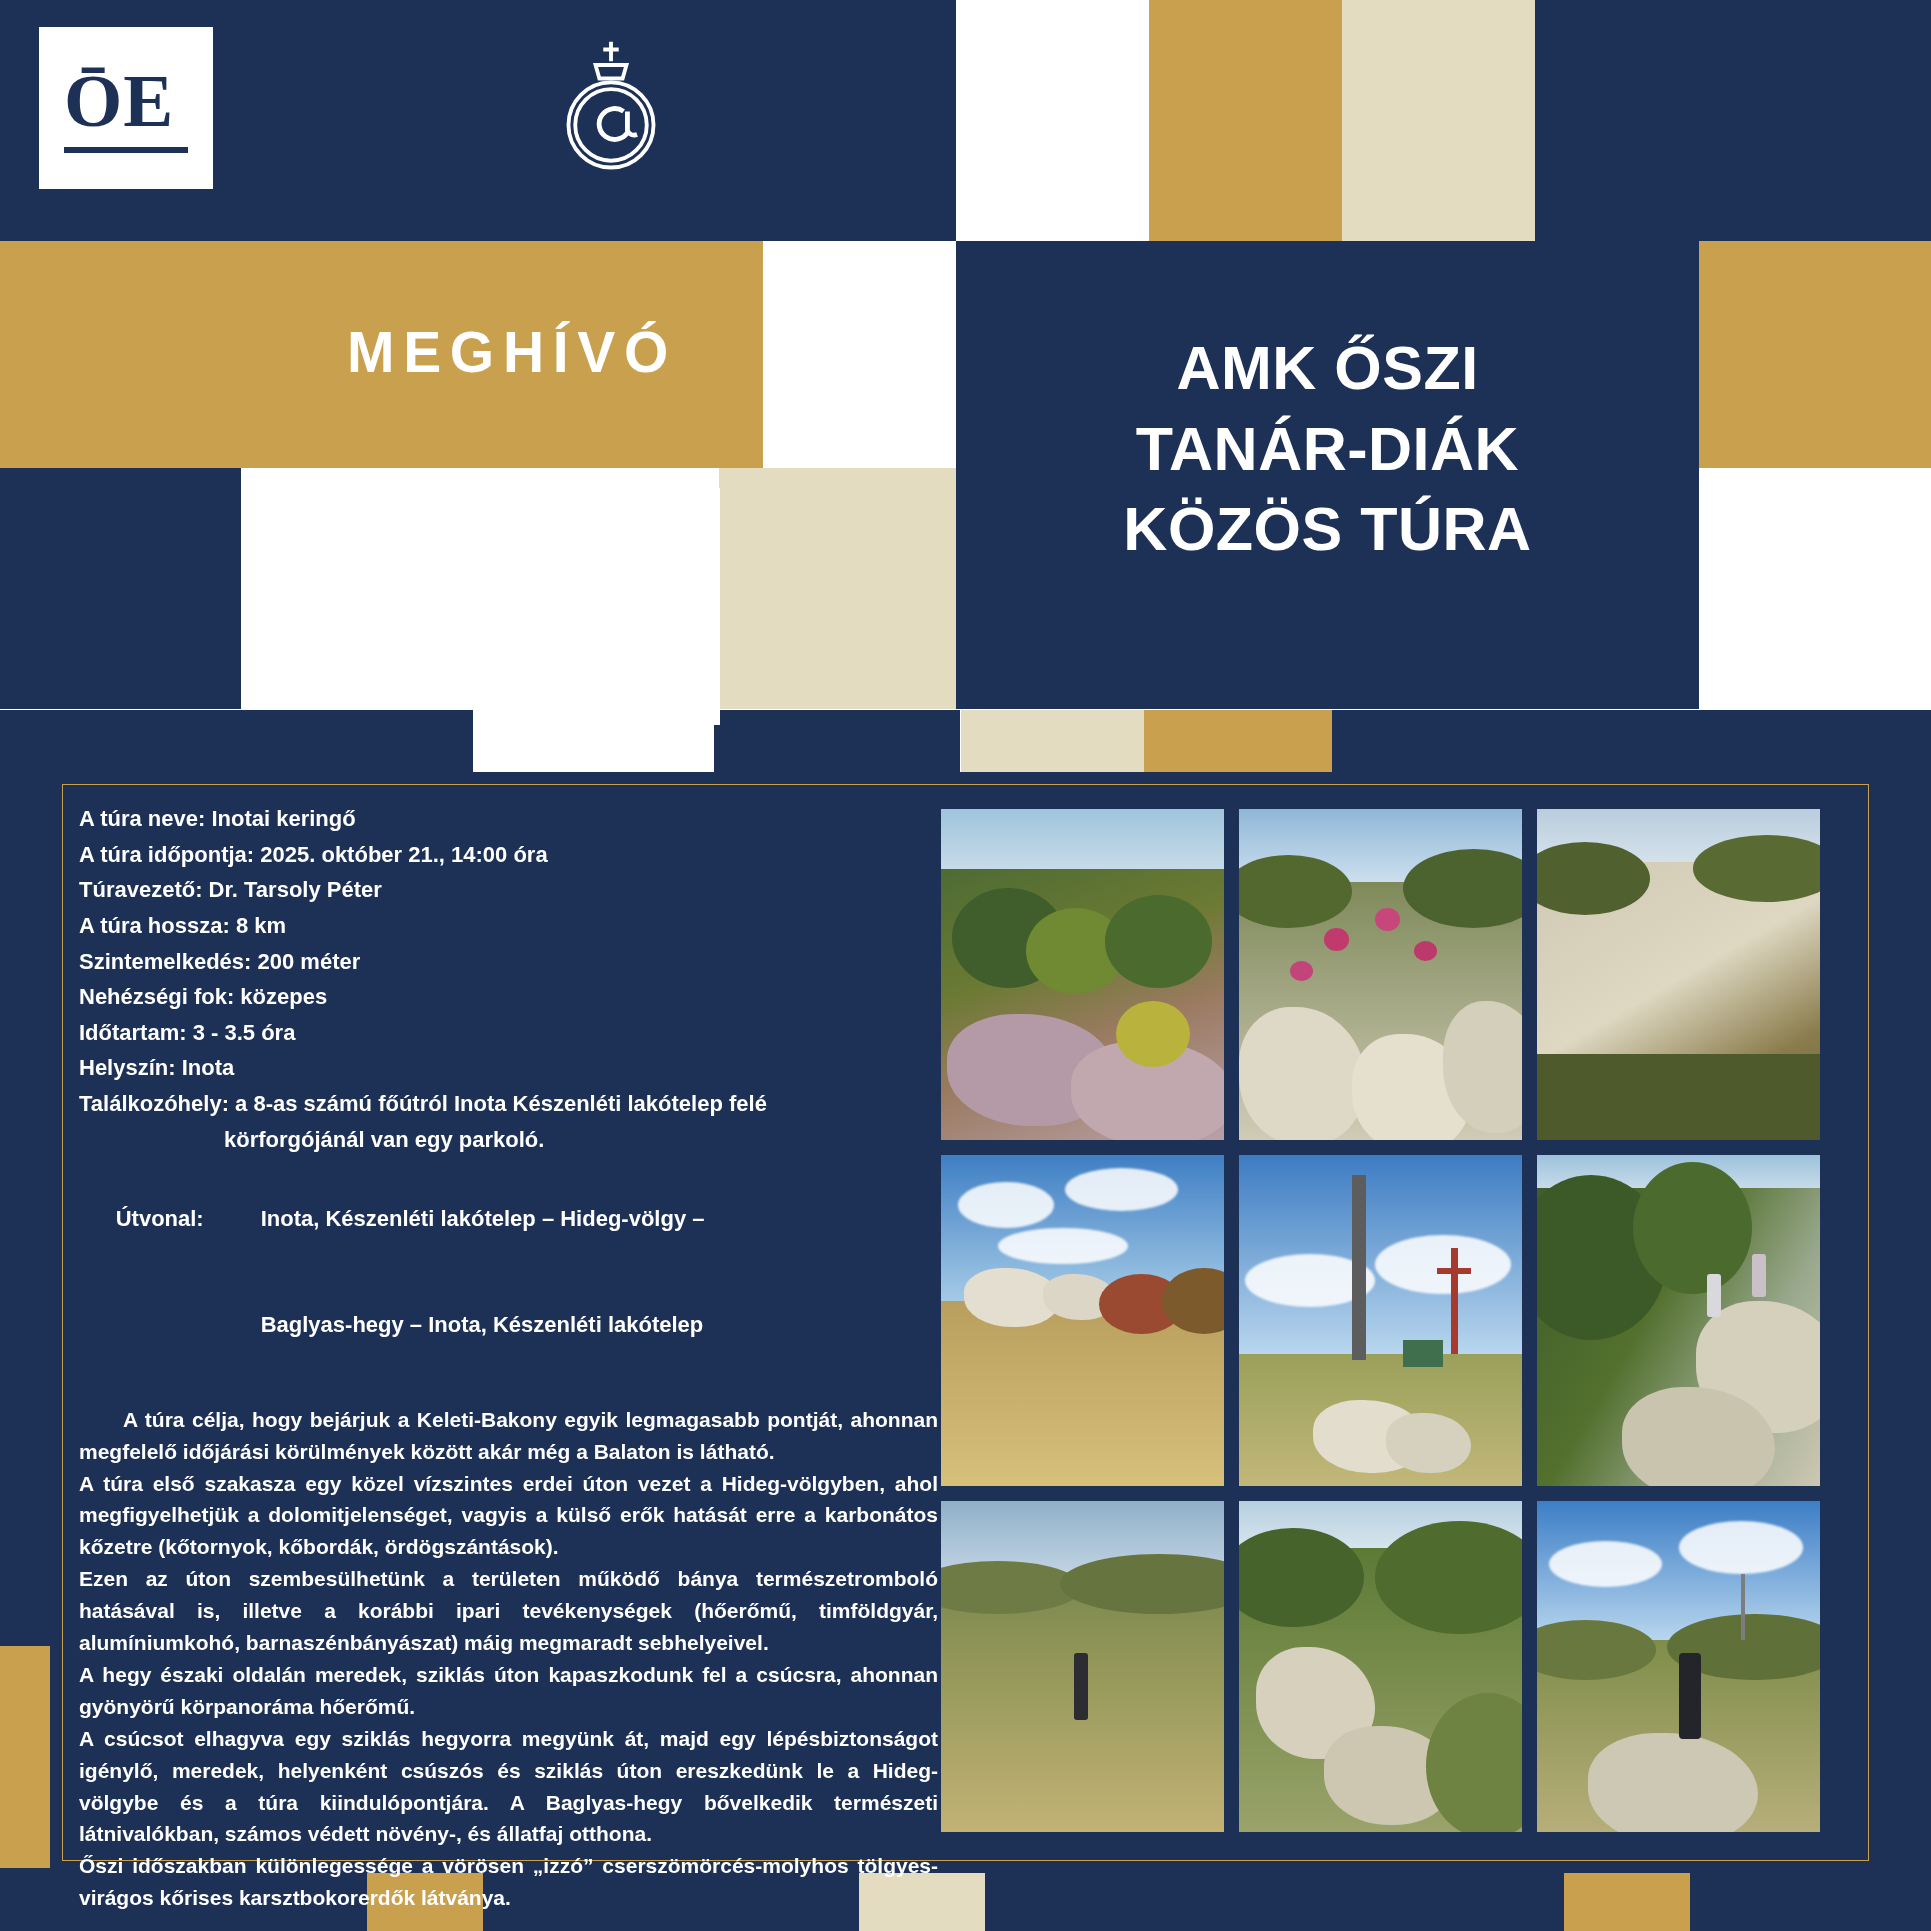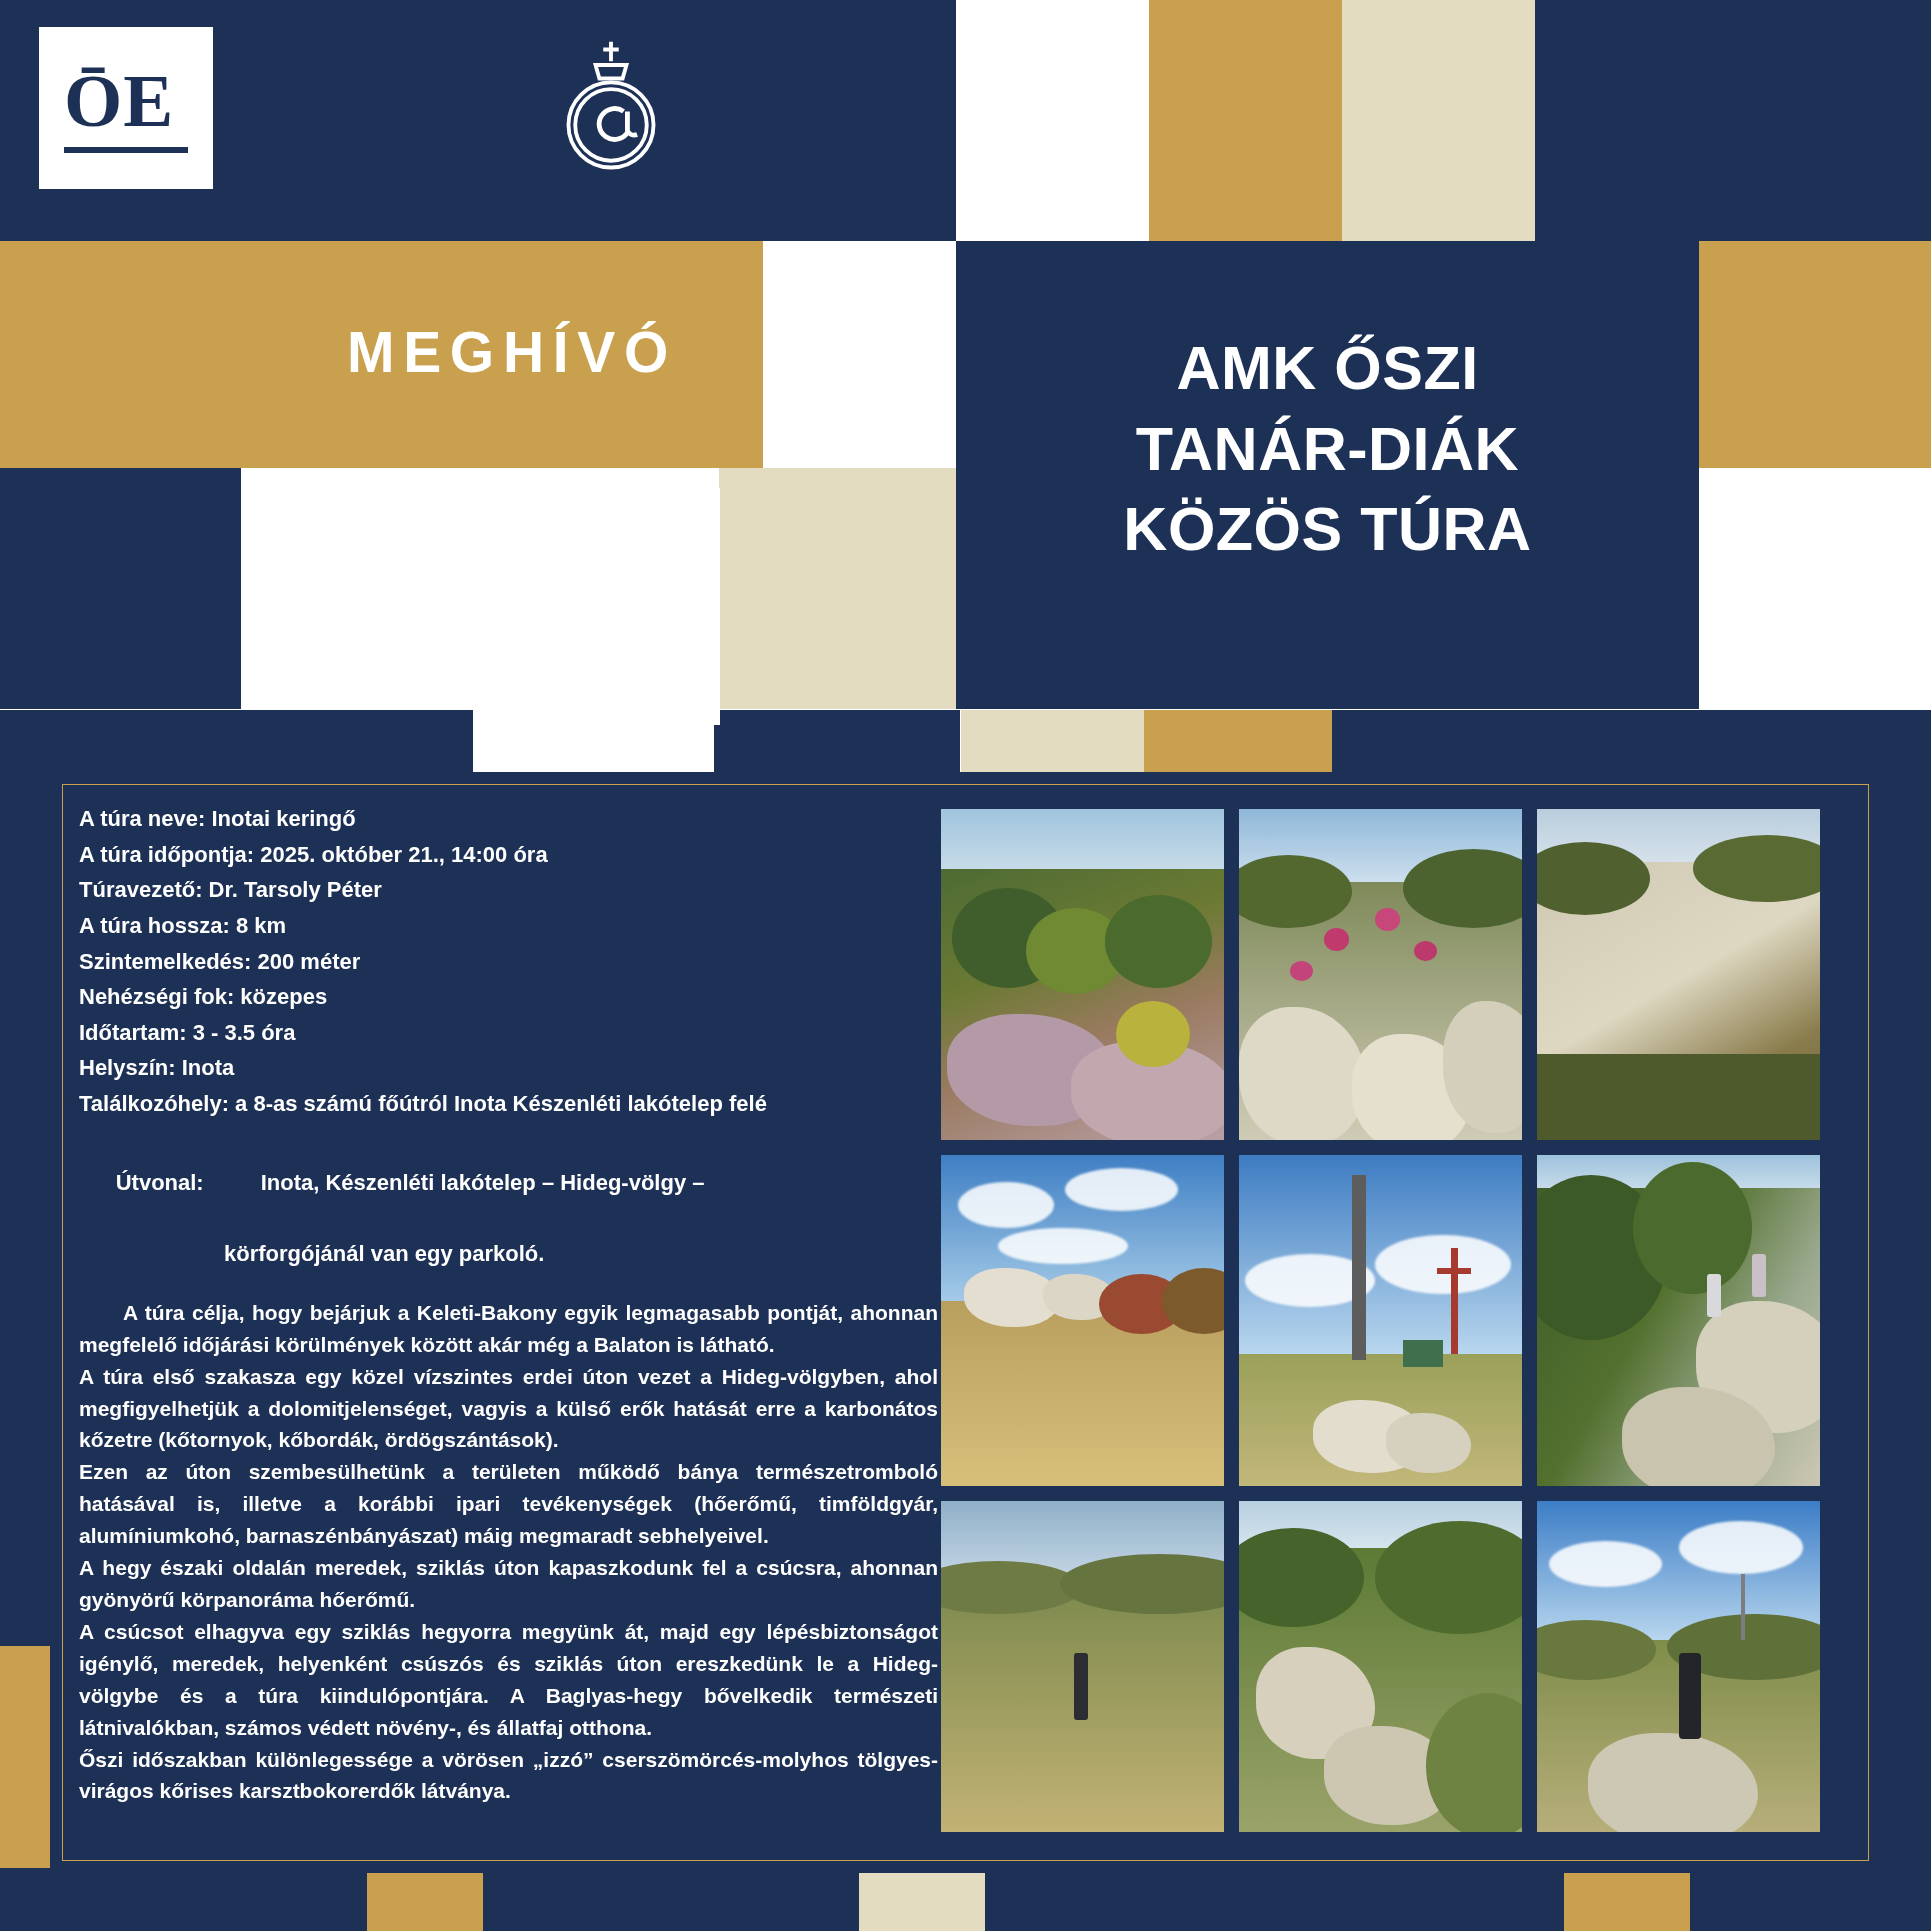--- a/index.html
+++ b/index.html
@@ -1339,25 +1339,28 @@
     <div class="fact">A túra neve: Inotai keringő</div>
     <div class="fact">A túra időpontja: 2025. október 21., 14:00 óra</div>
     <div class="fact">Túravezető: Dr. Tarsoly Péter</div>
     <div class="fact">A túra hossza: 8 km</div>
     <div class="fact">Szintemelkedés: 200 méter</div>
     <div class="fact">Nehézségi fok: közepes</div>
     <div class="fact">Időtartam: 3 - 3.5 óra</div>
     <div class="fact">Helyszín: Inota</div>
 
     <div class="fact">Találkozóhely: a 8-as számú főútról Inota Készenléti lakótelep felé</div>
+    <div class="fact fact-indent2">körforgójánál van egy parkoló.</div>
+
     <div class="fact" style="margin-top:7.7px;">
       <span class="fact-route-label">Útvonal:</span><span class="fact-route-text">Inota, Készenléti lakótelep – Hideg-völgy –</span>
     </div>
-
-    <div class="fact fact-indent2">körforgójánál van egy parkoló.</div>
+    <div class="fact">
+      <span class="fact-route-label"></span><span class="fact-route-text">Baglyas-hegy – Inota, Készenléti lakótelep</span>
+    </div>
 
     <div id="body-text">
       <p class="first">A túra célja, hogy bejárjuk a Keleti-Bakony egyik legmagasabb pontját, ahonnan megfelelő időjárási körülmények között akár még a Balaton is látható.</p>
       <p>A túra első szakasza egy közel vízszintes erdei úton vezet a Hideg-völgyben, ahol megfigyelhetjük a dolomitjelenséget, vagyis a külső erők hatását erre a karbonátos kőzetre (kőtornyok, kőbordák, ördögszántások).</p>
       <p>Ezen az úton szembesülhetünk a területen működő bánya természetromboló hatásával is, illetve a korábbi ipari tevékenységek (hőerőmű, timföldgyár, alumíniumkohó, barnaszénbányászat) máig megmaradt sebhelyeivel.</p>
       <p>A hegy északi oldalán meredek, sziklás úton kapaszkodunk fel a csúcsra, ahonnan gyönyörű körpanoráma hőerőmű.</p>
       <p>A csúcsot elhagyva egy sziklás hegyorra megyünk át, majd egy lépésbiztonságot igénylő, meredek, helyenként csúszós és sziklás úton ereszkedünk le a Hideg-völgybe és a túra kiindulópontjára. A Baglyas-hegy bővelkedik természeti látnivalókban, számos védett növény-, és állatfaj otthona.</p>
       <p>Őszi időszakban különlegessége a vörösen „izzó” cserszömörcés-molyhos tölgyes-virágos kőrises karsztbokorerdők látványa.</p>
     </div>
   </div>

